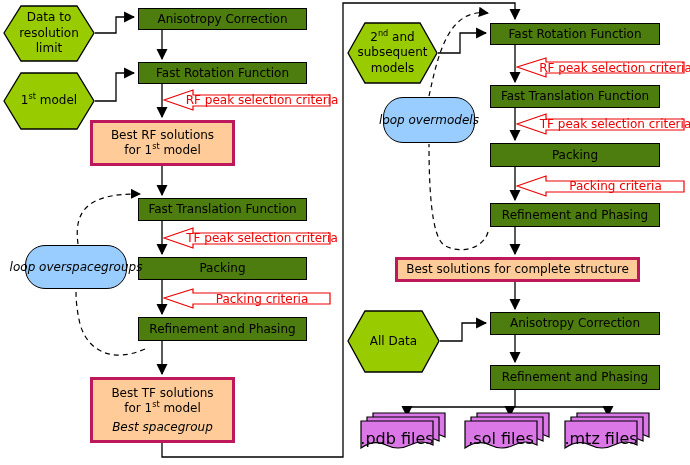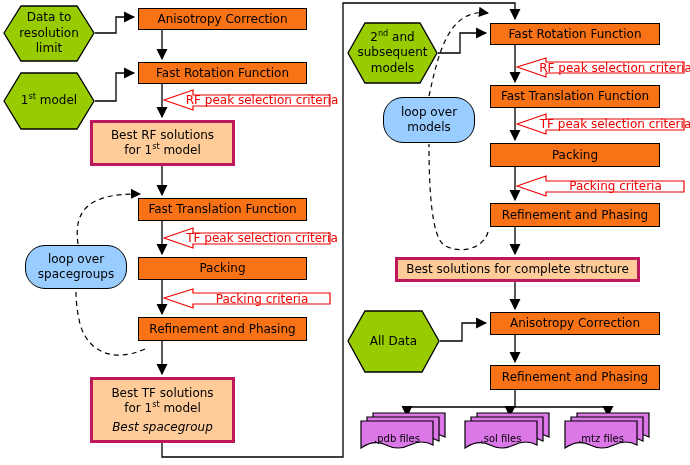--- a/index.html
+++ b/index.html
@@ -3,36 +3,36 @@
 <meta charset="utf-8">
 <style>
   html,body{margin:0;padding:0;background:#fff;}
   #canvas{
     position:relative;width:690px;height:465px;background:#fff;
     font-family:"DejaVu Sans",sans-serif;font-size:12px;color:#000;overflow:hidden;
   }
   #wires{position:absolute;left:0;top:0;width:690px;height:465px;}
   .node{position:absolute;display:flex;align-items:center;justify-content:center;
     text-align:center;box-sizing:border-box;line-height:1.25;}
-  .proc{background:#f97316;border:1px solid #000;}
+  .proc{background:#4d7c0f;border:1px solid #000;}
   .result{background:#FFCC99;border:3px solid #be185d;}
-  .loop{background:#99CCFF;border:1px solid #000;border-radius:20px;flex-direction:column;}
+  .loop{background:#99CCFF;border:1px solid #000;border-radius:20px;flex-direction:row;font-style:italic;}
   .hex{background:transparent;border:none;}
   .hex svg{position:absolute;left:0;top:0;}
   .hex .hex-label{position:relative;z-index:2;display:flex;flex-direction:column;
     align-items:center;justify-content:center;line-height:1.3;}
   .callout{position:absolute;}
   .callout svg{position:absolute;left:0;top:0;}
   .callout .co-label{position:absolute;left:31px;right:1px;top:0;bottom:0;
     display:flex;align-items:center;justify-content:center;color:#EE0000;
     font-size:12px;white-space:nowrap;}
   .filestack{position:absolute;}
   .filestack svg{position:absolute;left:0;top:0;}
   .filestack .fs-label{position:absolute;left:3px;top:13px;width:68px;height:26px;
-    display:flex;align-items:center;justify-content:center;font-size:10px;}
+    display:flex;align-items:center;justify-content:center;font-size:16px;}
   sup{font-size:0.68em;line-height:0;vertical-align:super;}
   .nowrap{white-space:nowrap;}
 </style>
 </head>
 <body>
 
 <div id="canvas">
 
   <svg id="wires" viewBox="0 0 690 465" xmlns="http://www.w3.org/2000/svg">
     <defs>

